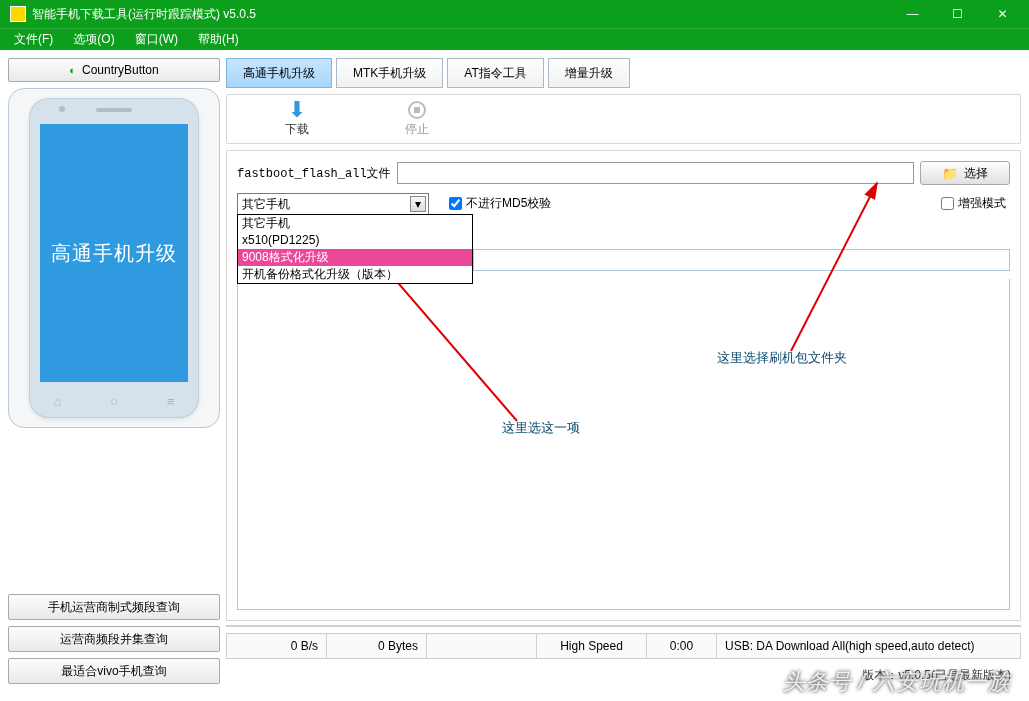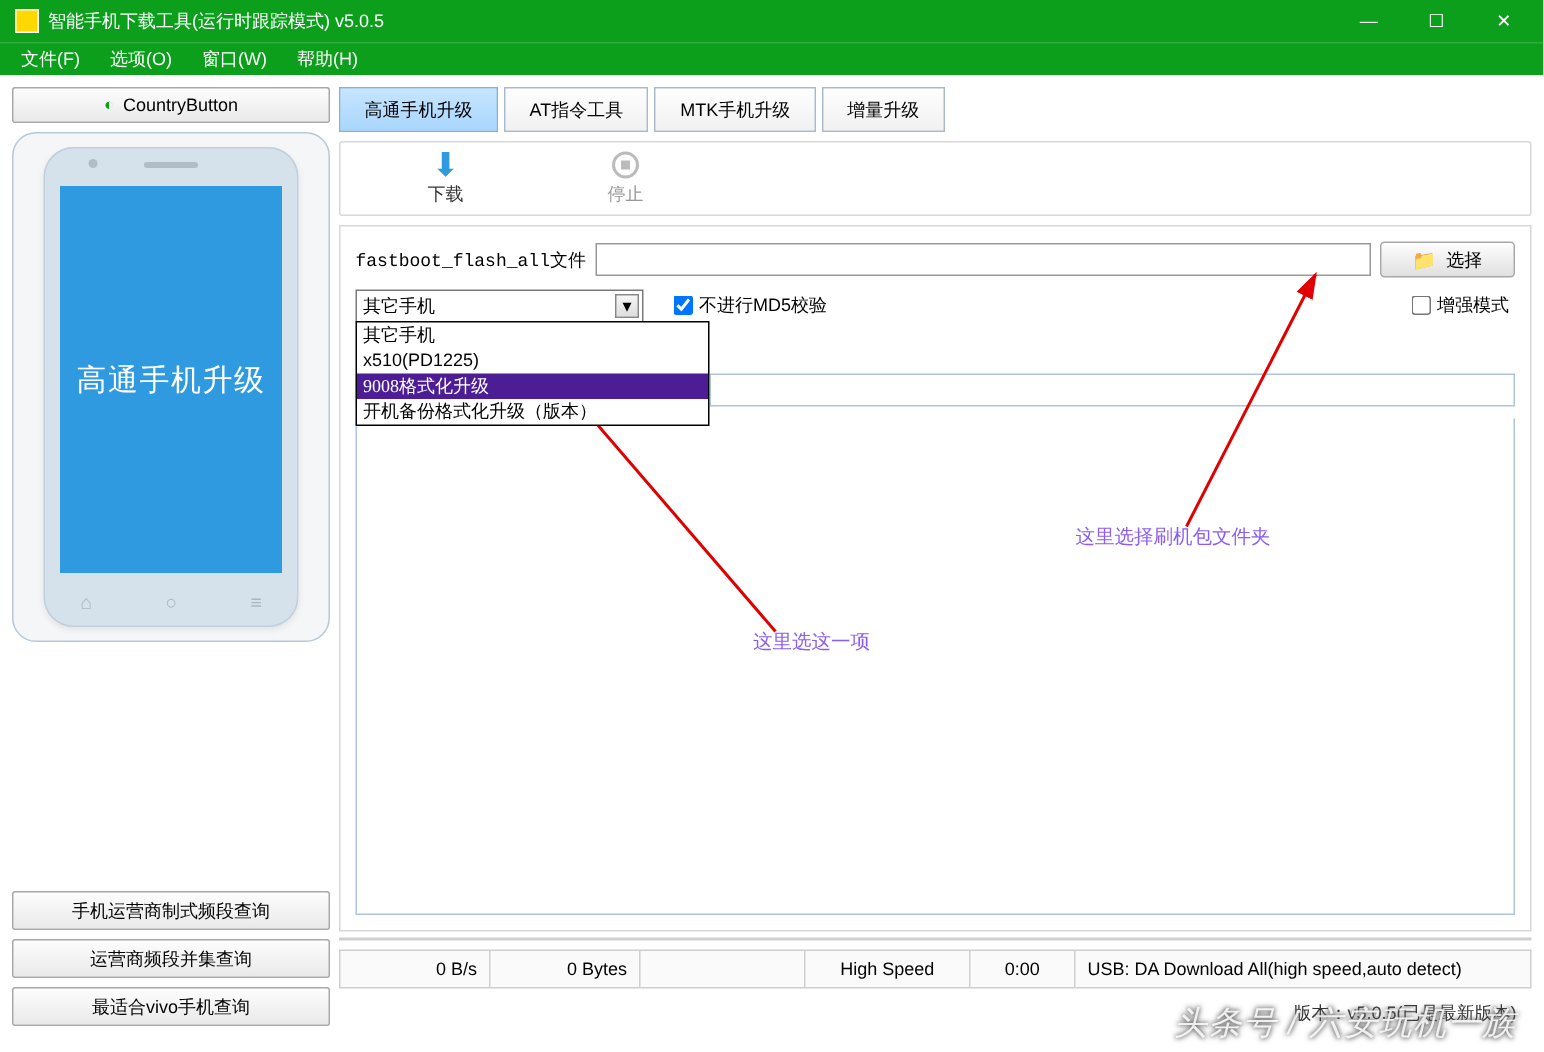--- a/index.html
+++ b/index.html
@@ -52,32 +52,32 @@
 .row-file input[type=text]{ flex:1; height:22px; border:1px solid #999; padding:0 4px;}
 .select-btn { width:90px; height:24px; border:1px solid #a8a8a8; background:linear-gradient(#fefefe,#e0e0e0); display:flex; align-items:center; justify-content:center; gap:6px; border-radius:3px;}
 .folder-ico{ color:#f4b400; font-size:13px;}
 
 .row-opts { display:flex; align-items:flex-start; gap:20px;}
 .combo-wrap { width:192px; position:relative;}
 .combo { width:100%; height:22px; border:1px solid #7a7a7a; background:#fff; display:flex; align-items:center; justify-content:space-between; padding:0 2px 0 4px;}
 .combo .drop-btn { width:16px; height:16px; border:1px solid #888; background:linear-gradient(#f7f7f7,#ddd); display:flex; align-items:center; justify-content:center;}
 .combo-popup { position:absolute; top:21px; left:0; width:236px; border:1px solid #000; background:#fff; z-index:5;}
 .combo-popup .opt { padding:1px 4px; font-size:12px; line-height:15px;}
-.combo-popup .opt.hl { background:#4c1d95; color:#fff;font-family:Liberation Serif, serif;}
+.combo-popup .opt.hl { background:#ec4899; color:#fff;}
 
 .chk { display:flex; align-items:center; gap:4px; margin-top:2px;}
 .chk input{ width:13px; height:13px;}
 .chk.enh { margin-left:auto; margin-right:4px;}
 
 .loc-header { margin-top:26px; display:flex; border:1px solid #b0c4de;}
 .loc-header .c1 { width:236px; border-right:1px solid #b0c4de; background:linear-gradient(#f5f9fe,#e5eefb); height:20px;}
 .loc-header .c2 { flex:1; background:linear-gradient(#d7ecff,#bcdcfe); height:20px; display:flex; align-items:center; justify-content:center;}
 .big-list { flex:1; border:1px solid #b0c4de; border-top:none; background:#fff;}
 
-.annot { position:absolute; color:#8b5cf6; font-size:13px; pointer-events:none; z-index:3;}
+.annot { position:absolute; color:#0c4a6e; font-size:13px; pointer-events:none; z-index:3;}
 svg.arrows { position:absolute; top:0; left:0; pointer-events:none; z-index:2;}
 
 .status-hr { height:2px; background:#d0d0d0; margin-top:-2px;}
 .status-bar { height:26px; border:1px solid #cfcfcf; display:flex; align-items:center; font-family:"Courier New",monospace; font-size:12px; background:#fafafa;}
 .status-bar .cell { border-right:1px solid #d0d0d0; padding:0 8px; height:100%; display:flex; align-items:center;}
 .status-bar .cell:last-child{border-right:none; flex:1;}
 
 .version-line { text-align:right; padding:2px 10px 0 0; color:#333; font-size:12px;}
 
 .watermark { position:absolute; right:18px; bottom:4px; color:rgba(255,255,255,.85); font-size:22px; font-style:italic; text-shadow:0 0 4px #666, 0 0 3px #666; letter-spacing:1px; pointer-events:none;}
@@ -125,22 +125,22 @@
 
     <div class="left-btn">手机运营商制式频段查询</div>
     <div class="left-btn">运营商频段并集查询</div>
     <div class="left-btn">最适合vivo手机查询</div>
   </div>
 
   <div class="right-pane">
 
     <div class="tabs">
       <div class="tab active">高通手机升级</div>
+      <div class="tab">MTK手机升级</div>
       <div class="tab">AT指令工具</div>
-      <div class="tab">MTK手机升级</div>
       <div class="tab">增量升级</div>
     </div>
 
     <div class="toolbar-row">
       <div class="tool-item">
         <div class="dl-arrow">⬇</div>
         <div class="lbl">下载</div>
       </div>
       <div class="tool-item disabled">
         <div class="stop-ico"></div>

